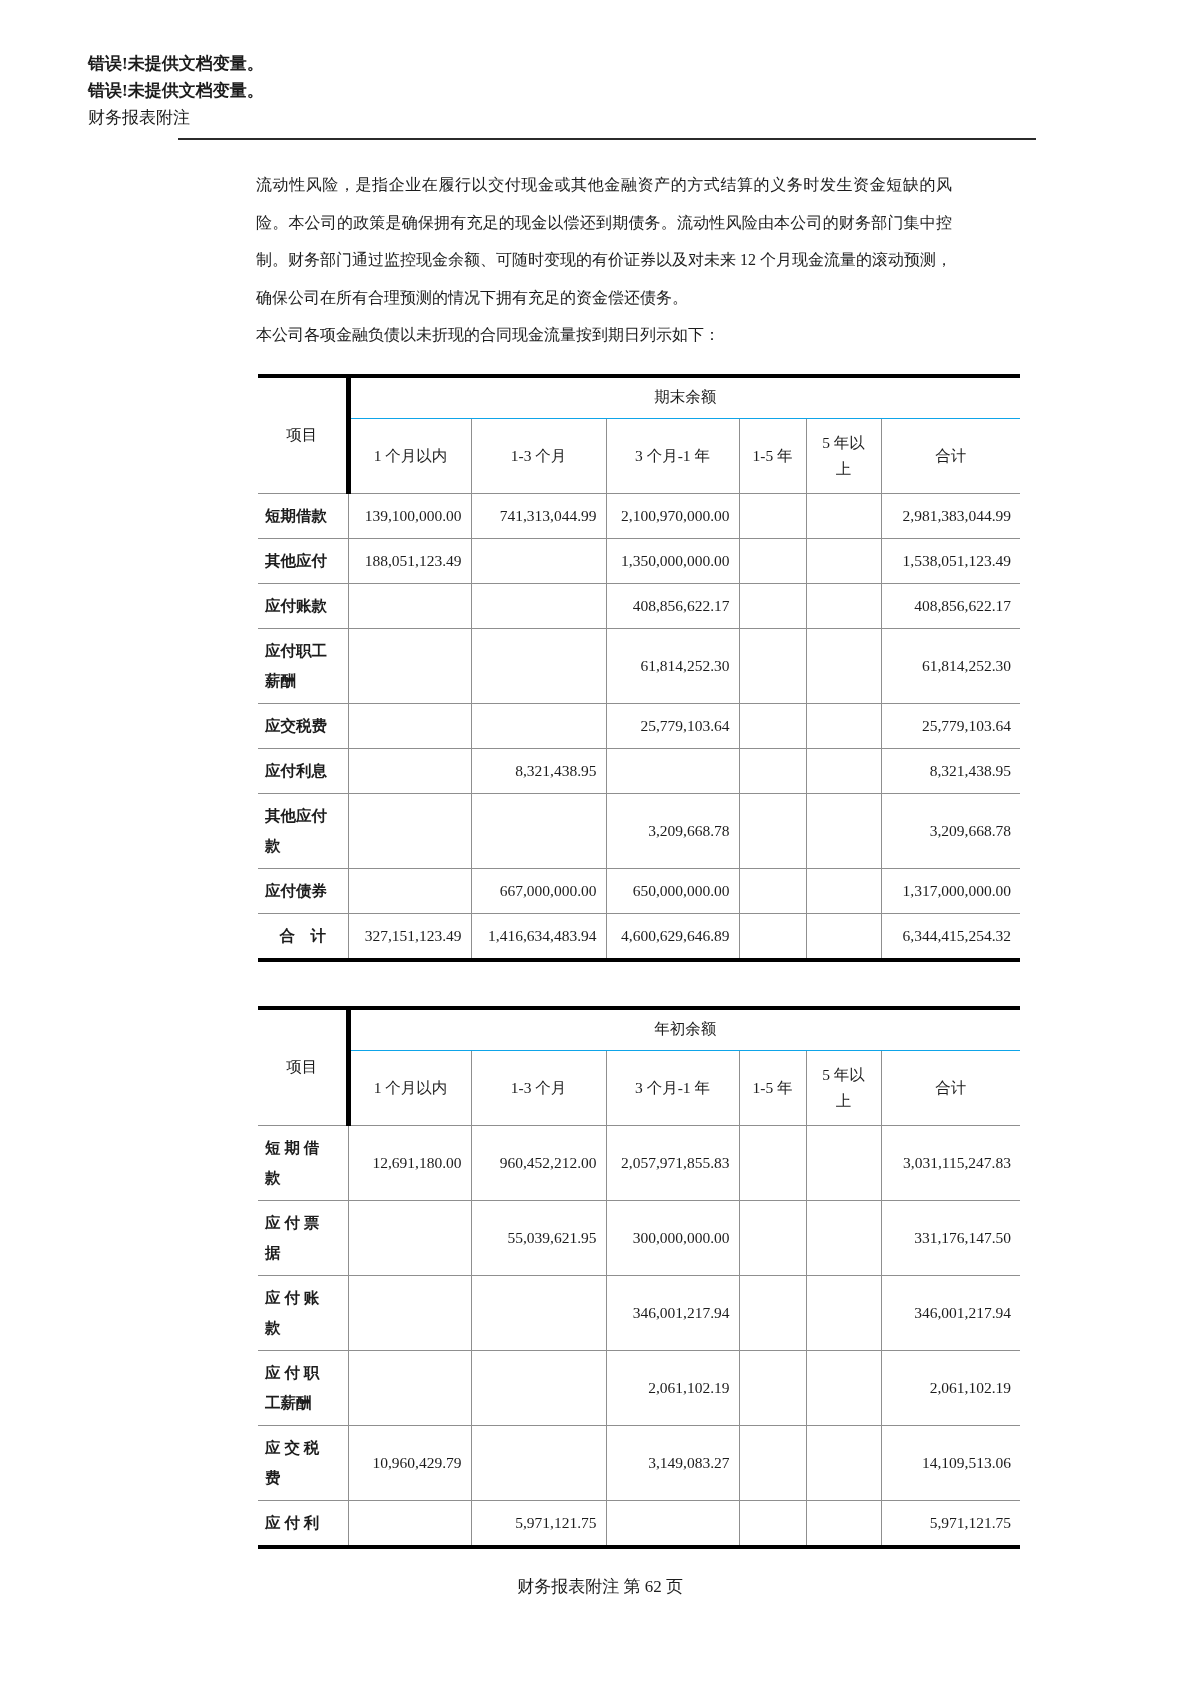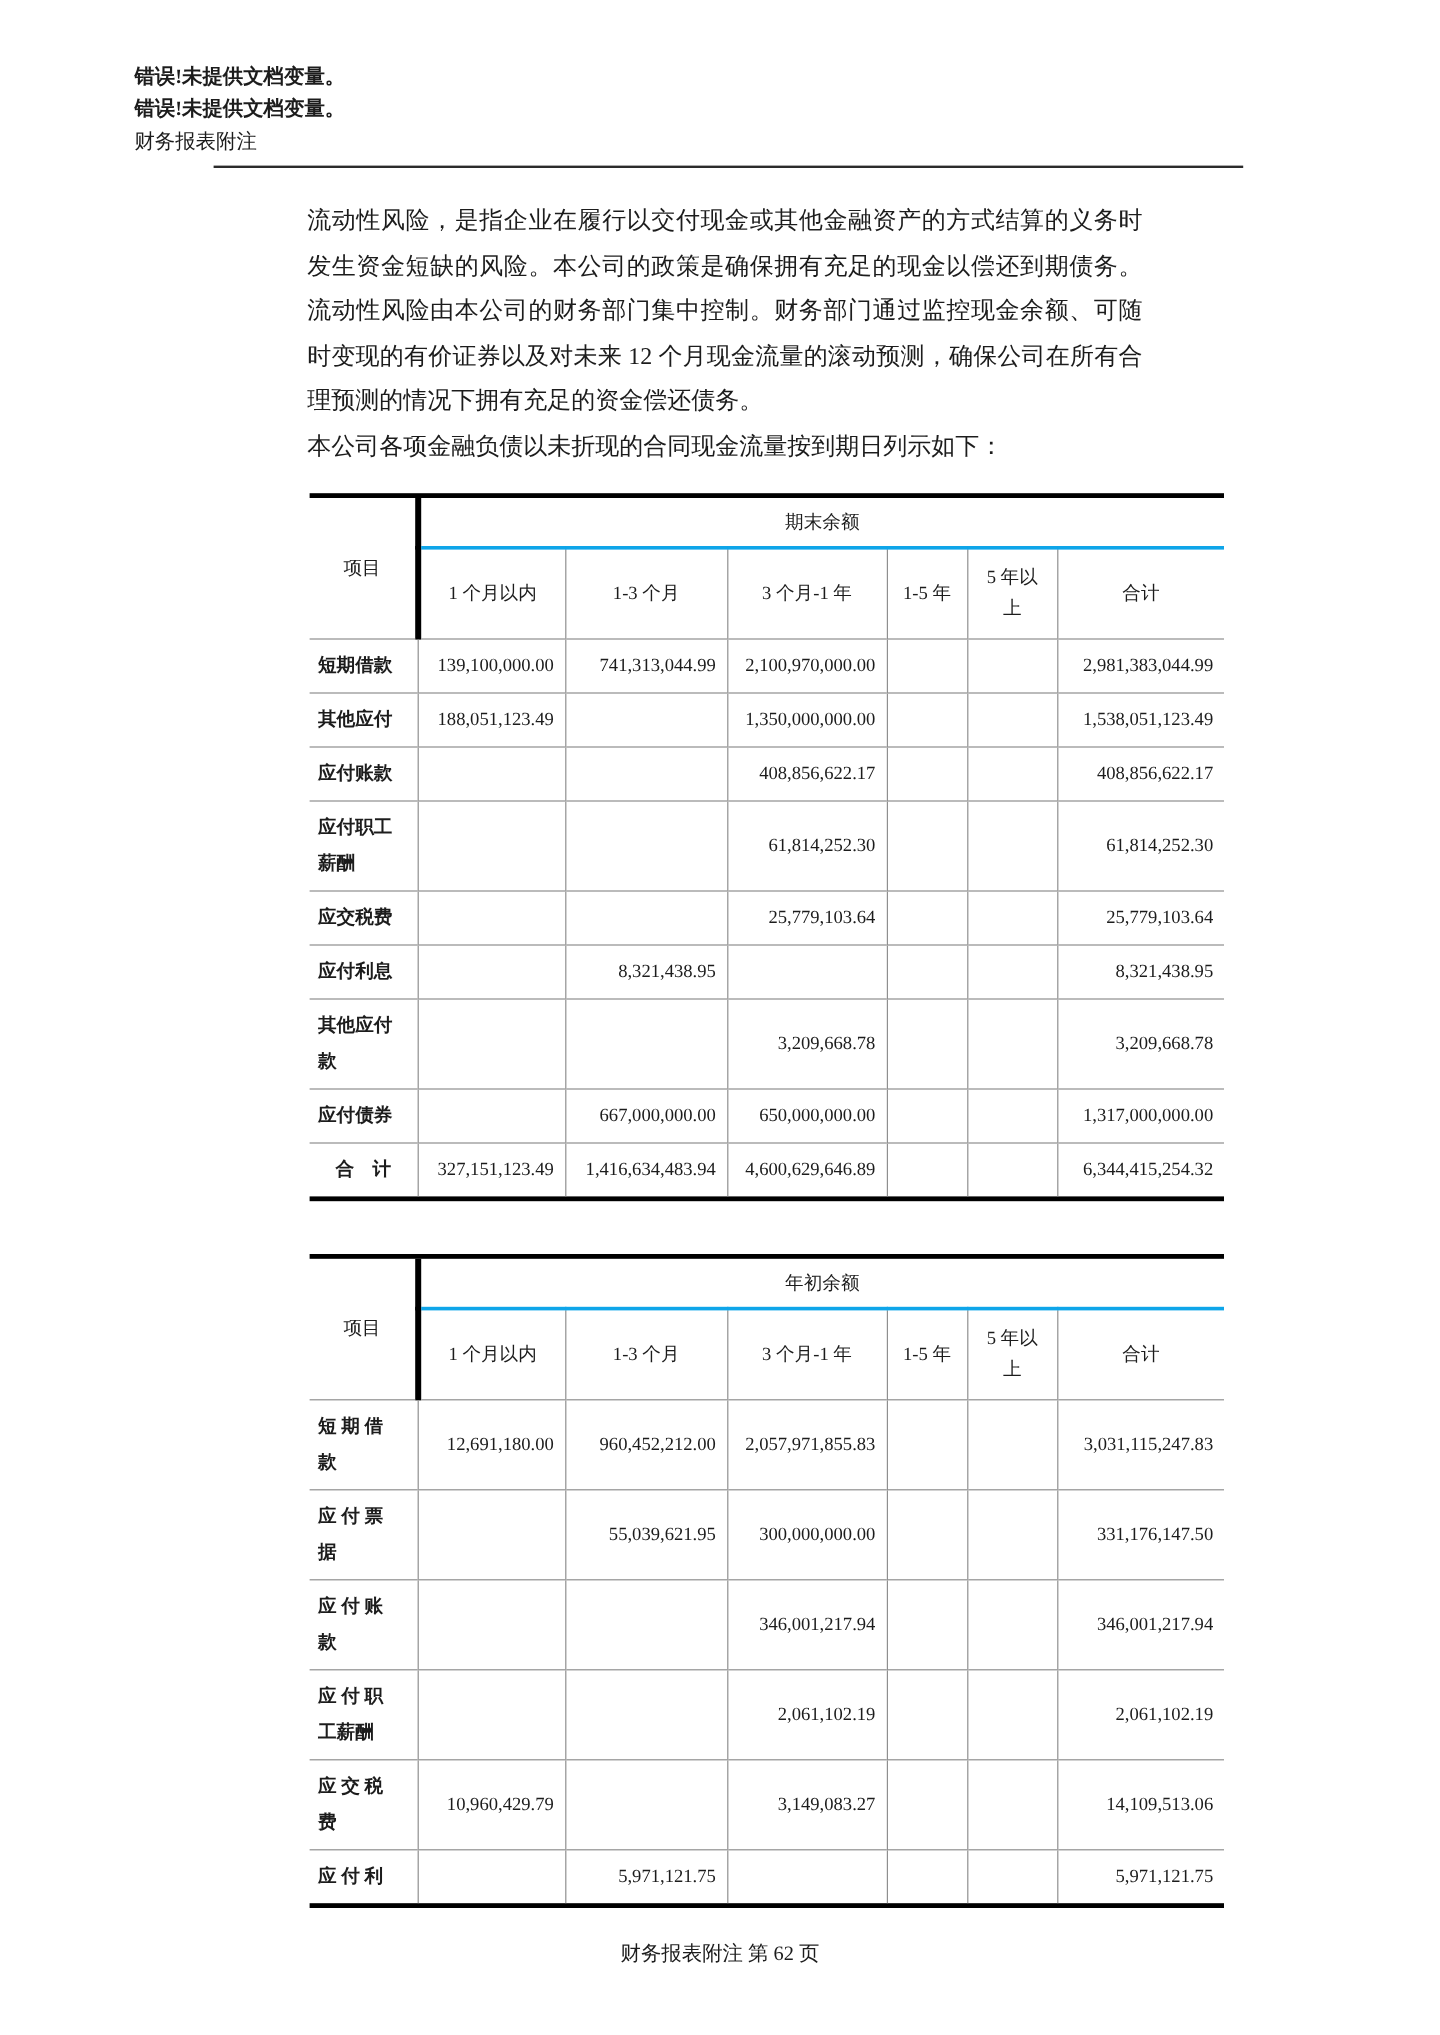--- a/index.html
+++ b/index.html
@@ -7,33 +7,33 @@
     padding: 0;
     width: 1200px;
     height: 1696px;
     background: #ffffff;
     font-family: "Liberation Serif", "DejaVu Serif", serif;
     color: #1c1c1c;
     overflow: hidden;
   }
   .page { padding-top: 50px; }
 
-  .doc-header { margin-left: 112px; font-size: 17px; }
+  .doc-header { margin-left: 88px; font-size: 17px; }
   .hline { line-height: 27px; }
   .hline.bold { font-weight: bold; }
   .header-rule {
     margin: 7px 0 0 178px;
     width: 858px;
     border-top: 2px solid #2b2b2b;
   }
 
   .para {
     margin: 26px 0 0 256px;
     width: 696px;
-    font-size: 20px;
+    font-size: 16px;
     line-height: 37.5px;
     text-align: justify;
   }
   .para.intro {
     margin-top: 0;
     width: 720px;
     text-align: left;
   }
 
   .tbl-wrap {
@@ -50,21 +50,21 @@
     border-collapse: collapse;
     table-layout: fixed;
     font-size: 15.5px;
   }
   th {
     font-weight: normal;
     text-align: center;
     vertical-align: middle;
     padding: 0;
   }
-  .group-h { height: 40px; border-bottom: 3px solid #0ea5e9; }
+  .group-h { height: 40px; border-bottom: 1px solid #0ea5e9; }
   .item-h  { border-right: 5px solid #000000; }
   .subhead th {
     height: 74px;
     border-right: 1px solid #8f8f8f;
     white-space: pre-line;
     line-height: 26px;
   }
   .subhead th:last-child { border-right: none; }
 
   tbody td {

